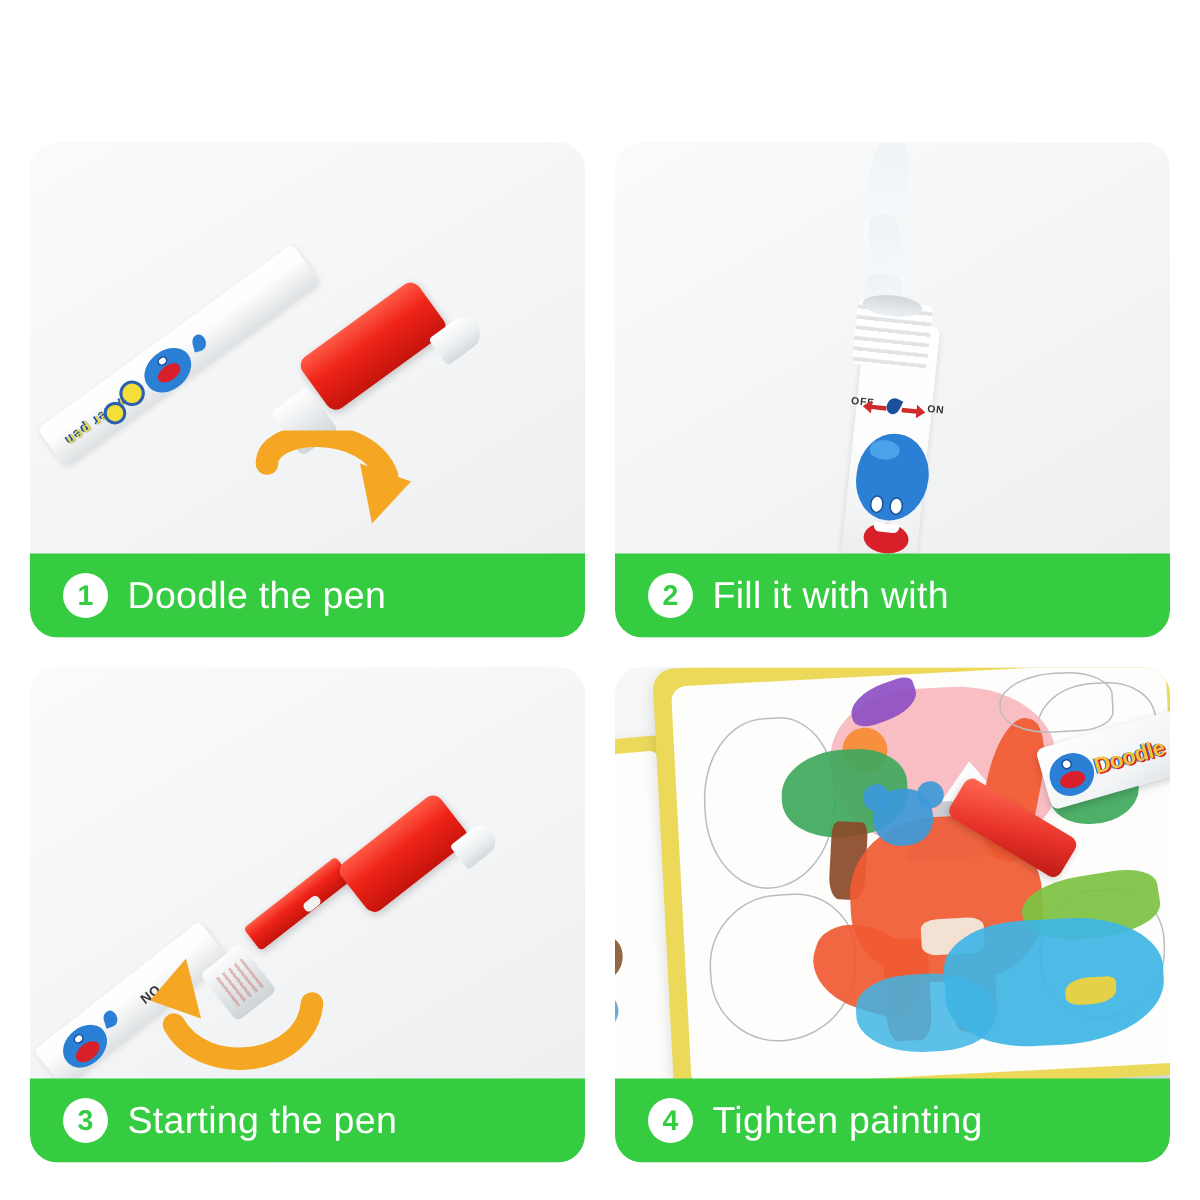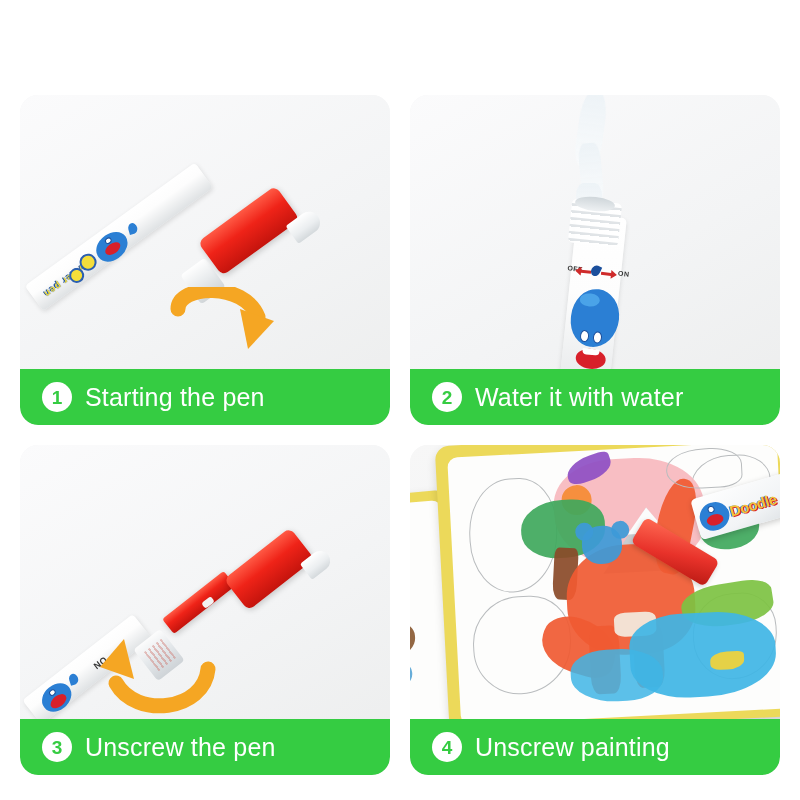--- a/index.html
+++ b/index.html
@@ -278,21 +278,21 @@
           <div class="pen-tip" style="left:272px; top:129px; width:32px; height:22px; transform:rotate(-36deg); transform-origin:left center; border-radius:3px 12px 12px 3px;"></div>
 
           <svg class="arrow-svg" style="left:150px; top:192px;" width="110" height="95" viewBox="0 0 110 95">
             <path d="M8 22 C 8 -2, 74 -6, 88 30" fill="none" stroke="#f5a623" stroke-width="15" stroke-linecap="round"></path>
             <polygon points="70,22 104,34 78,62" fill="#f5a623"></polygon>
           </svg>
         </div>
       </div>
       <div class="caption">
         <div class="badge">1</div>
-        <div class="caption-label">Starting the pen</div>
+        <div class="caption-label">Doodle the pen</div>
       </div>
     </div>
 
     <div class="panel">
       <div class="photo">
 
         <div class="water-stream" style="left:168px; top:-4px; width:26px; height:76px; border-radius:40% 40% 30% 30%; transform:rotate(8deg);"></div>
         <div class="water-stream" style="left:170px; top:48px; width:22px; height:60px; border-radius:30%; transform:rotate(-5deg);"></div>
         <div class="water-stream" style="left:166px; top:88px; width:26px; height:42px; border-radius:30% 30% 45% 45%;"></div>
 
@@ -320,21 +320,21 @@
           <div class="blob" style="left:5px; top:2px; width:48px; height:58px;"></div>
           <div class="blob blob-light" style="left:12px; top:7px; width:20px; height:13px;"></div>
           <div class="eye" style="left:16px; top:44px; width:9px; height:12px;"></div>
           <div class="eye" style="left:29px; top:44px; width:9px; height:12px;"></div>
           <div class="mouth" style="left:14px; top:62px; width:30px; height:20px;"></div>
           <div style="position:absolute; left:20px; top:62px; width:17px; height:6px; background:#ffffff; border-radius:0 0 4px 4px;"></div>
         </div>
       </div>
       <div class="caption">
         <div class="badge">2</div>
-        <div class="caption-label">Water it with water</div>
+        <div class="caption-label">Fill it with with</div>
       </div>
     </div>
 
     <div class="panel">
       <div class="photo">
         <div class="pen-wrap">
 
           <div class="pen-body" style="left:12px; top:252px; width:140px; height:31px; transform:rotate(-38deg); transform-origin:left center;"></div>
 
           <div class="decal" style="left:16px; top:254px; width:110px; height:28px; transform:rotate(-38deg); transform-origin:left center;">
@@ -359,21 +359,21 @@
           <div class="pen-tip" style="left:286px; top:117px; width:28px; height:20px; transform:rotate(-38deg); transform-origin:left center; border-radius:3px 12px 12px 3px;"></div>
 
           <svg class="arrow-svg" style="left:72px; top:192px;" width="125" height="100" viewBox="0 0 125 100">
             <path d="M116 32 C 112 74, 44 82, 24 46" fill="none" stroke="#f5a623" stroke-width="15" stroke-linecap="round"></path>
             <polygon points="42,42 8,30 32,2" fill="#f5a623"></polygon>
           </svg>
         </div>
       </div>
       <div class="caption">
         <div class="badge">3</div>
-        <div class="caption-label">Unscrew the pen</div>
+        <div class="caption-label">Starting the pen</div>
       </div>
     </div>
 
     <div class="panel">
       <div class="photo" style="background:linear-gradient(150deg,#f7f7f7 0%,#eef0f1 100%);">
 
         <div class="book" style="left:-46px; top:48px; width:96px; height:264px; transform:rotate(-5deg);"></div>
         <div class="book-inner" style="left:-40px; top:58px; width:82px; height:244px; transform:rotate(-5deg);">
           <div class="paint" style="left:-8px; top:88px; width:48px; height:42px; background:#7fc45f;"></div>
           <div class="paint" style="left:4px; top:118px; width:40px; height:34px; background:#8a5a33;"></div>
@@ -433,18 +433,18 @@
         <div class="decal" style="left:288px; top:56px; width:112px; height:38px; transform:rotate(-16deg); transform-origin:left center;">
           <div class="blob" style="left:2px; top:6px; width:30px; height:28px;"></div>
           <div class="mouth" style="left:8px; top:18px; width:17px; height:11px;"></div>
           <div class="eye" style="left:12px; top:9px; width:7px; height:7px;"></div>
         </div>
         <div class="doodle-word" style="left:320px; top:58px; transform:rotate(-16deg); transform-origin:left center;
                     color:#f2c43a; text-shadow:1px 1px 0 #d8202a, -1px 0 0 #2b7fd4;">Doodle</div>
       </div>
       <div class="caption">
         <div class="badge">4</div>
-        <div class="caption-label">Unscrew painting</div>
+        <div class="caption-label">Tighten painting</div>
       </div>
     </div>
 
   </div>
 </div>
 
 </body></html>

